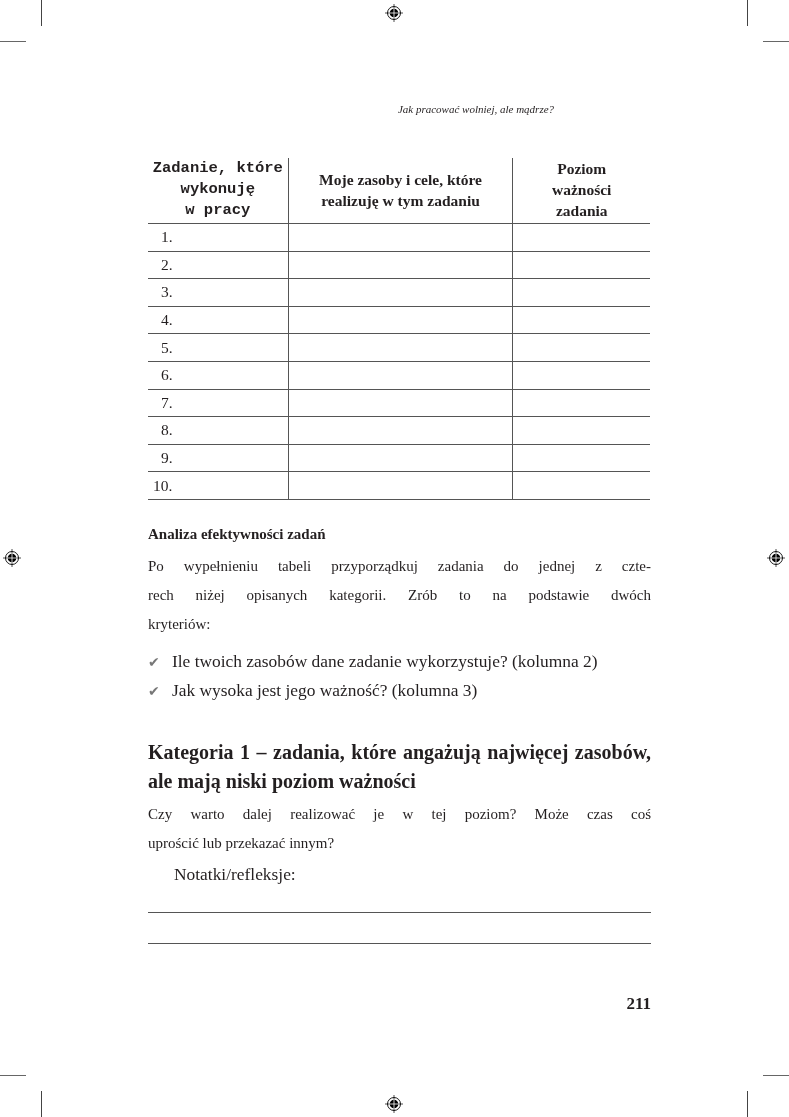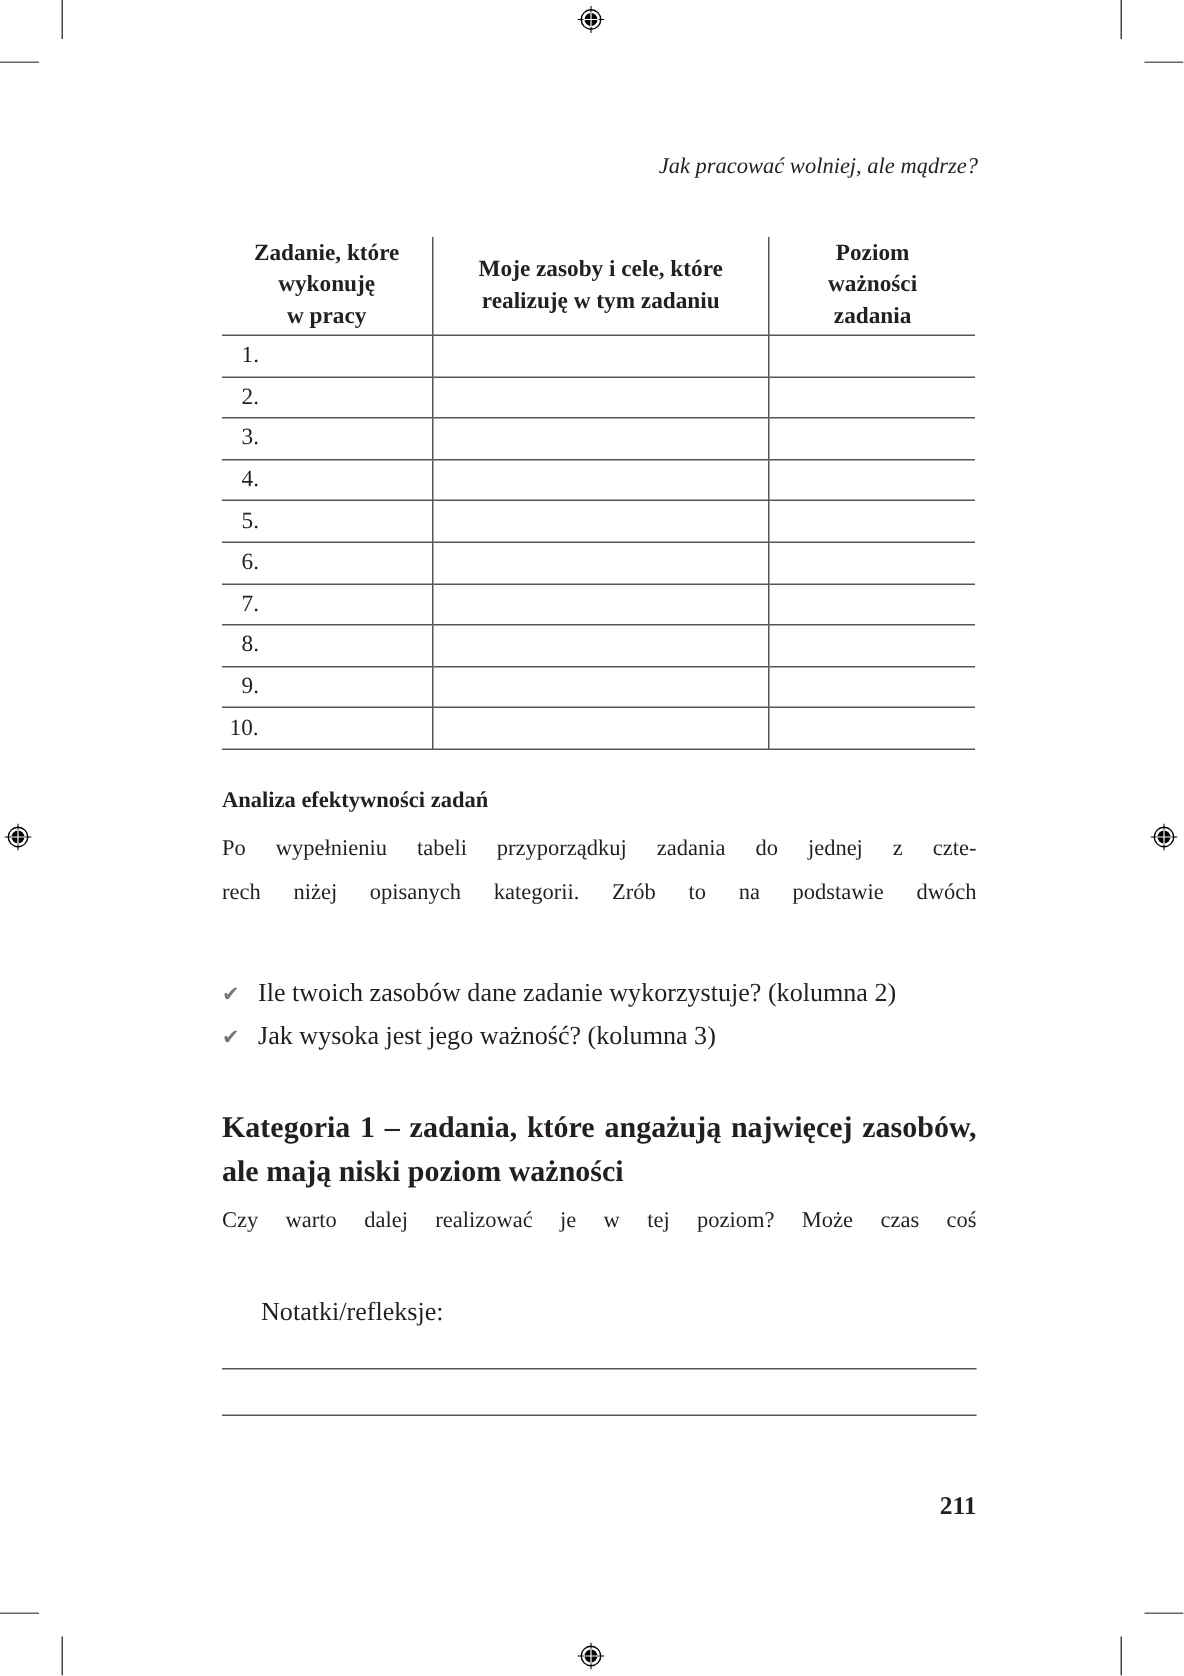--- a/index.html
+++ b/index.html
@@ -7,32 +7,32 @@
       width: 789px; height: 1117px; position: relative; background: #ffffff;
       font-family: "Liberation Serif", "DejaVu Serif", serif; color: #231f20;
       overflow: hidden;
     }
     .abs { position: absolute; }
     .crop-v { position: absolute; width: 1px; background: #444; }
     .crop-h { position: absolute; height: 1px; background: #666; }
     .reg { position: absolute; width: 18px; height: 18px; }
     .running-head {
       position: absolute; left: 300px; width: 352px; top: 103px;
-      text-align: right; font-style: italic; font-size: 15px; color: #231f20;
+      text-align: center; font-style: italic; font-size: 11px; color: #231f20;
     }
     table.worksheet {
       position: absolute; left: 148px; top: 158px; width: 502px;
       border-collapse: collapse; font-size: 15.5px;
     }
     table.worksheet th {
       font-weight: bold; text-align: center; vertical-align: middle;
       line-height: 21px; padding: 0 4px 2px 4px;
       border-bottom: 1.2px solid #555;
     }
-    table.worksheet th.c1 { width: 132px; }
+    table.worksheet th.c1 { width: 132px; font-family: Liberation Mono, monospace; }
     table.worksheet th.c2 { width: 217px; }
     table.worksheet th.c3 { width: 129px; }
     table.worksheet td {
       height: 26.6px; border-bottom: 1.2px solid #555; padding: 0;
       font-size: 15.5px; vertical-align: middle;
     }
     table.worksheet .vl { border-right: 1.2px solid #555; }
     table.worksheet td.num { padding-left: 13px; }
     table.worksheet td.num.two { padding-left: 5px; }
     .section-title {
@@ -166,32 +166,34 @@
         <td class="vl"></td>
         <td></td>
       </tr>
   </tbody>
 </table>
 
 <div class="section-title" style="top:526px;">Analiza efektywności zadań</div>
 <div class="para" style="top:552px;">
   <span class="line">Po wypełnieniu tabeli przyporządkuj zadania do jednej z czte-</span>
   <span class="line">rech niżej opisanych kategorii. Zrób to na podstawie dwóch</span>
+  <span class="line last">kryteriów:</span>
 </div>
 <div class="bullet" style="top:651px;">
   <span class="check">✔</span><span>Ile twoich zasobów dane zadanie wykorzystuje? (kolumna 2)</span>
 </div>
 <div class="bullet" style="top:680px;">
   <span class="check">✔</span><span>Jak wysoka jest jego ważność? (kolumna 3)</span>
 </div>
 
 <div class="para" style="top:738px; font-weight:bold; font-size:20px;">
   <span class="line">Kategoria 1 – zadania, które angażują najwięcej zasobów,</span>
   <span class="line last">ale mają niski poziom ważności</span>
 </div>
 <div class="para" style="top:800px;">
   <span class="line">Czy warto dalej realizować je w tej poziom? Może czas coś</span>
+  <span class="line last">uprościć lub przekazać innym?</span>
 </div>
 <div class="abs" style="left:174px; top:864px; font-size:17.4px;">Notatki/refleksje:</div>
 <div class="note-line" style="top:912px;"></div>
 <div class="note-line" style="top:943px;"></div>
 
 <div class="folio">211</div>
 
 </body></html>

